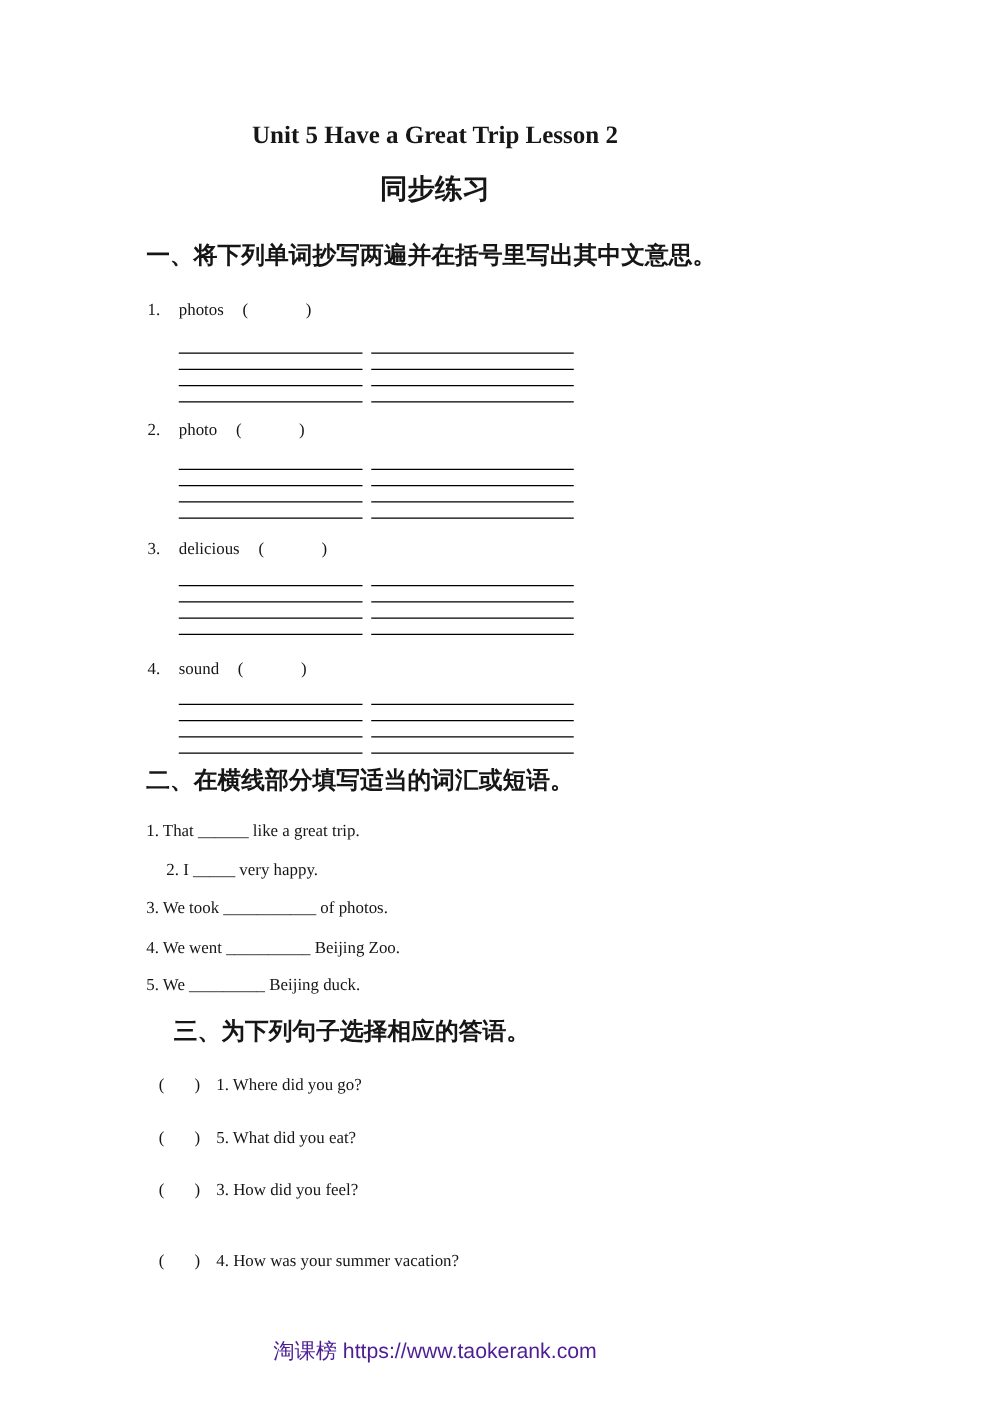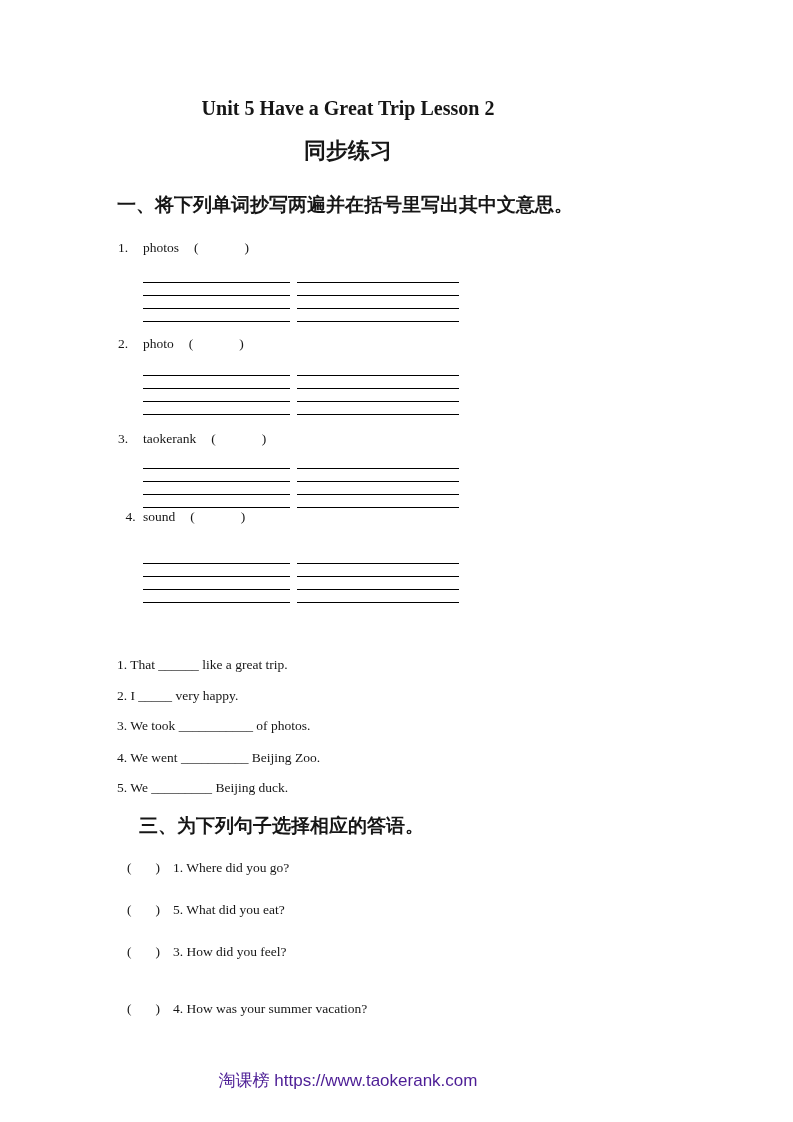--- a/index.html
+++ b/index.html
@@ -90,49 +90,50 @@
       <div class="wline"></div>
     <div class="wline"></div>
       <div class="wline"></div>
     <div class="wline"></div>
       <div class="wline"></div>
     <div class="wline"></div>
       <div class="wline"></div>
   </div>
 
   <div class="abs body-text s1-item" style="top:431px;">
-    <span class="s1-num">3.</span><span>taokerank</span><span class="s1-open">(</span><span class="s1-close">)</span>
+    <span class="s1-num">3.</span><span>delicious</span><span class="s1-open">(</span><span class="s1-close">)</span>
   </div>
   <div class="abs wgroup" style="top:456px;">
     <div class="wline"></div>
       <div class="wline"></div>
     <div class="wline"></div>
       <div class="wline"></div>
     <div class="wline"></div>
       <div class="wline"></div>
     <div class="wline"></div>
       <div class="wline"></div>
   </div>
 
-  <div class="abs body-text s1-item" style="top:509px;text-align:center;">
+  <div class="abs body-text s1-item" style="top:527px;">
     <span class="s1-num">4.</span><span>sound</span><span class="s1-open">(</span><span class="s1-close">)</span>
   </div>
   <div class="abs wgroup" style="top:551px;">
     <div class="wline"></div>
       <div class="wline"></div>
     <div class="wline"></div>
       <div class="wline"></div>
     <div class="wline"></div>
       <div class="wline"></div>
     <div class="wline"></div>
       <div class="wline"></div>
   </div>
 
+  <div class="abs sec-heading" style="top:614px;">二、在横线部分填写适当的词汇或短语。</div>
   <div class="abs body-text s2-item" style="top:657px;">1. That ______ like a great trip.</div>
-  <div class="abs body-text s2-item" style="top:688px;">2. I _____ very happy.</div>
+  <div class="abs body-text s2-item" style="top:688px;margin-left:16px;">2. I _____ very happy.</div>
   <div class="abs body-text s2-item" style="top:718px;">3. We took ___________ of photos.</div>
   <div class="abs body-text s2-item" style="top:750px;">4. We went __________ Beijing Zoo.</div>
   <div class="abs body-text s2-item" style="top:780px;">5. We _________ Beijing duck.</div>
 
   <div class="abs sec-heading" style="top:815px;margin-left:22px;">三、为下列句子选择相应的答语。</div>
 
   <div class="abs body-text s3-item" style="top:860px;">
     <span>(</span><span class="s3-close">)</span><span class="s3-text">1. Where did you go?</span>
   </div>
   <div class="abs body-text s3-item" style="top:902px;">

